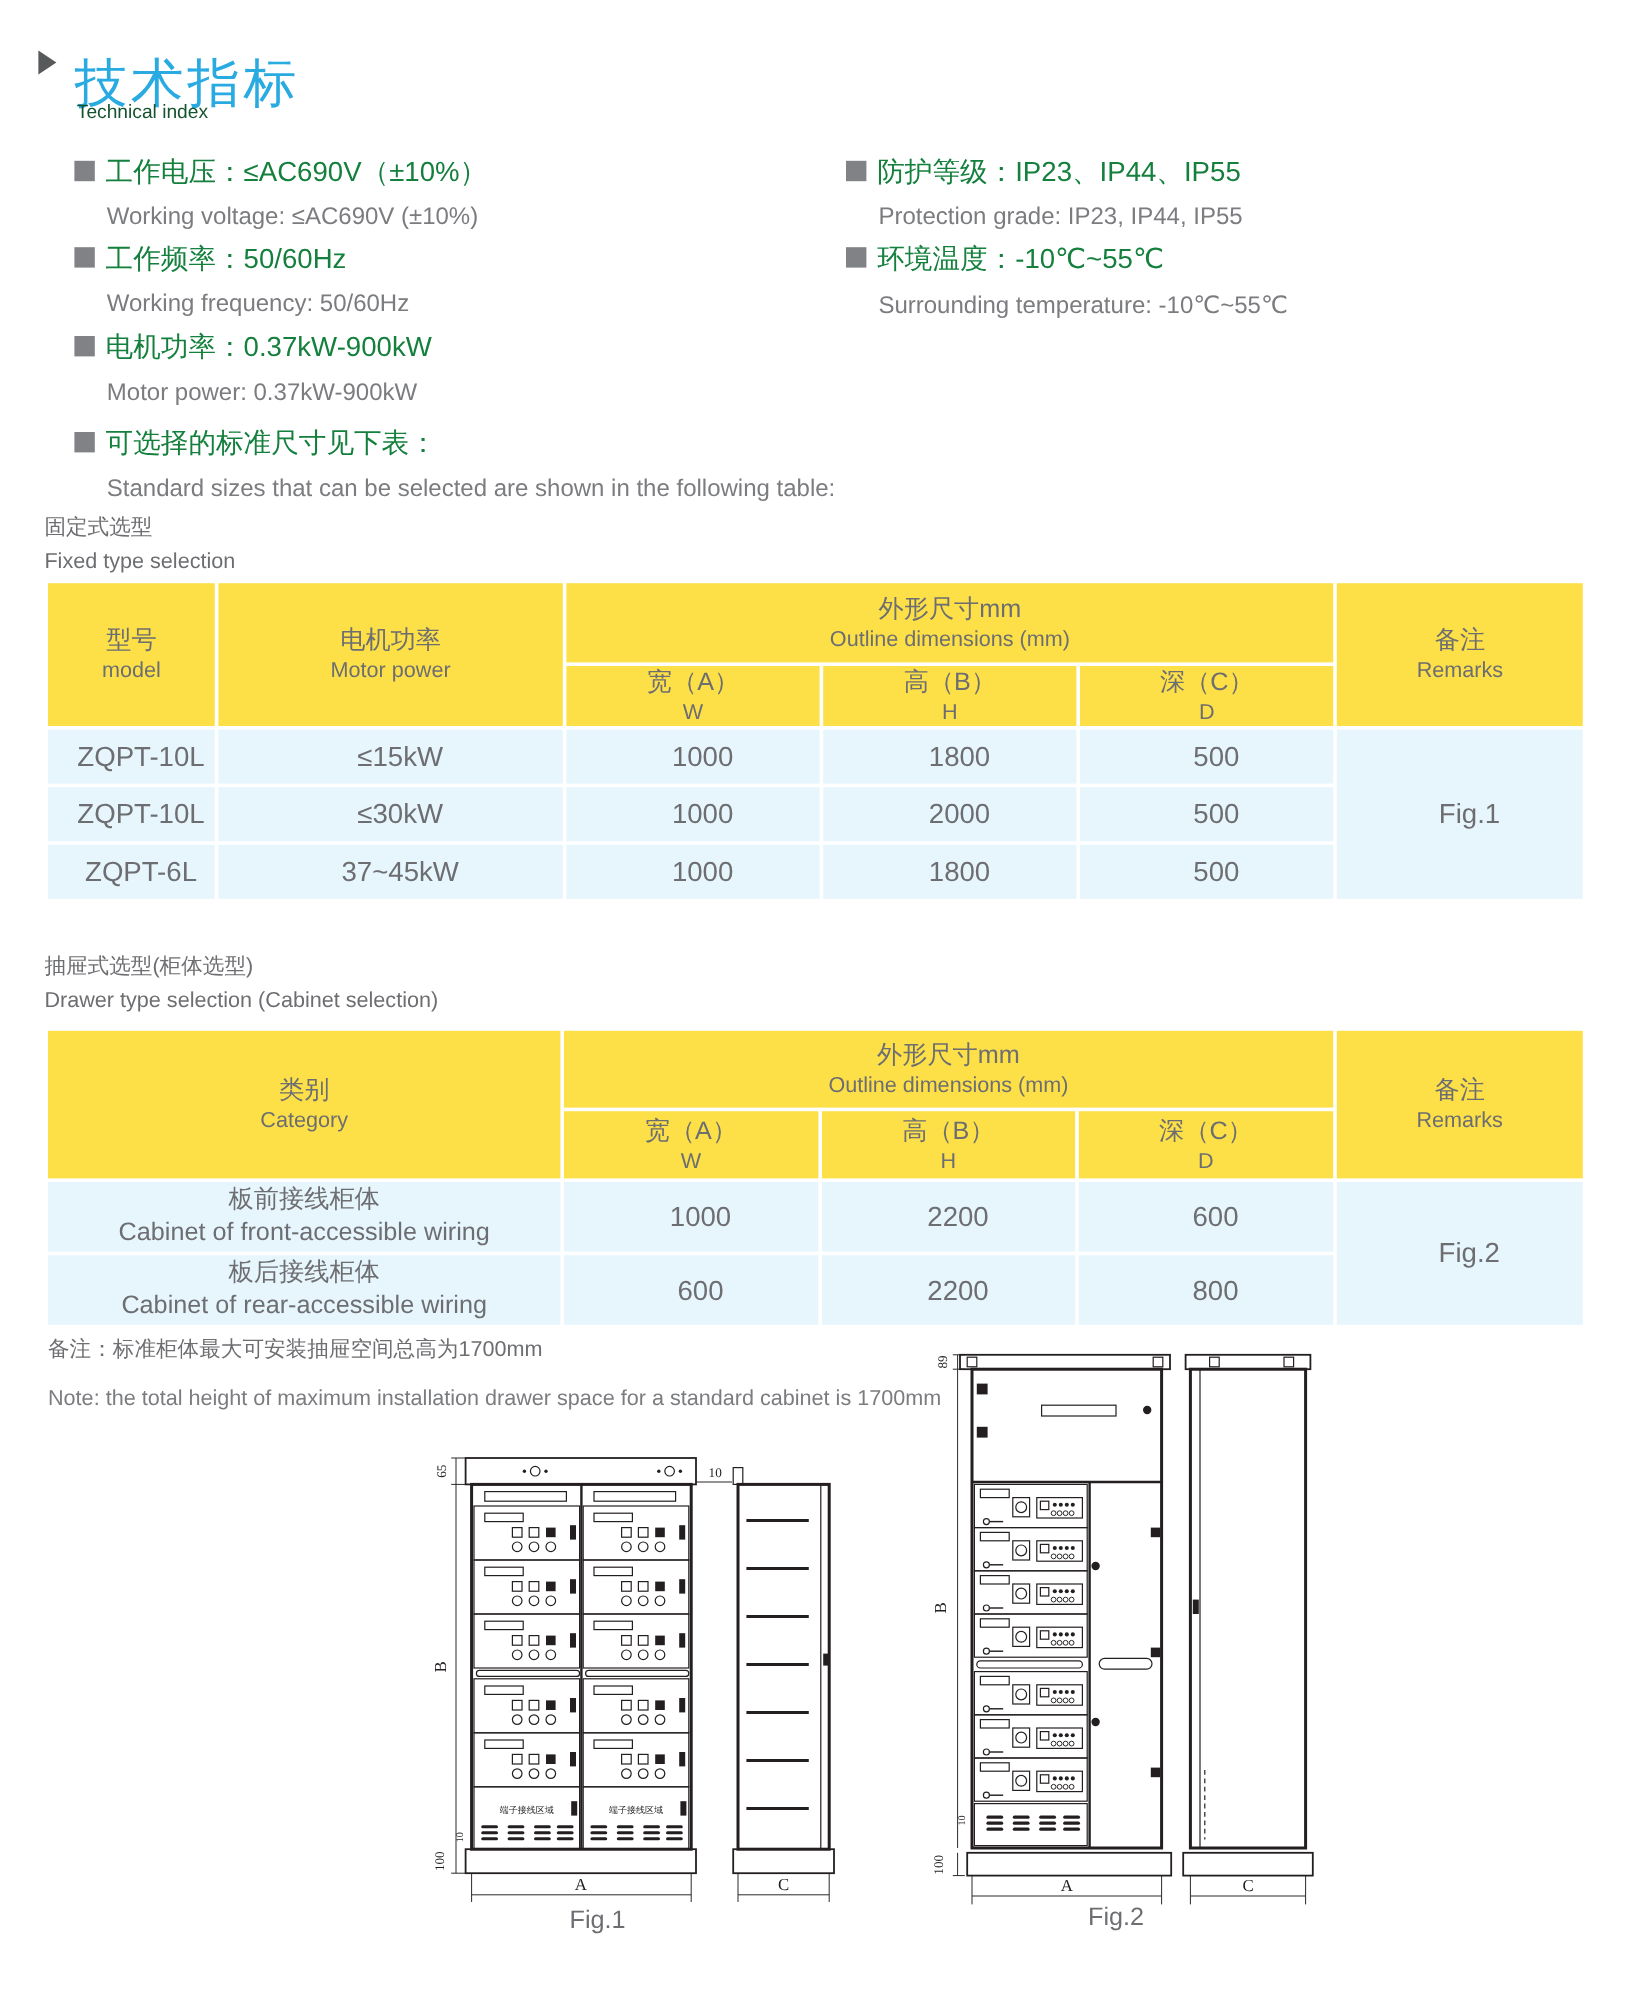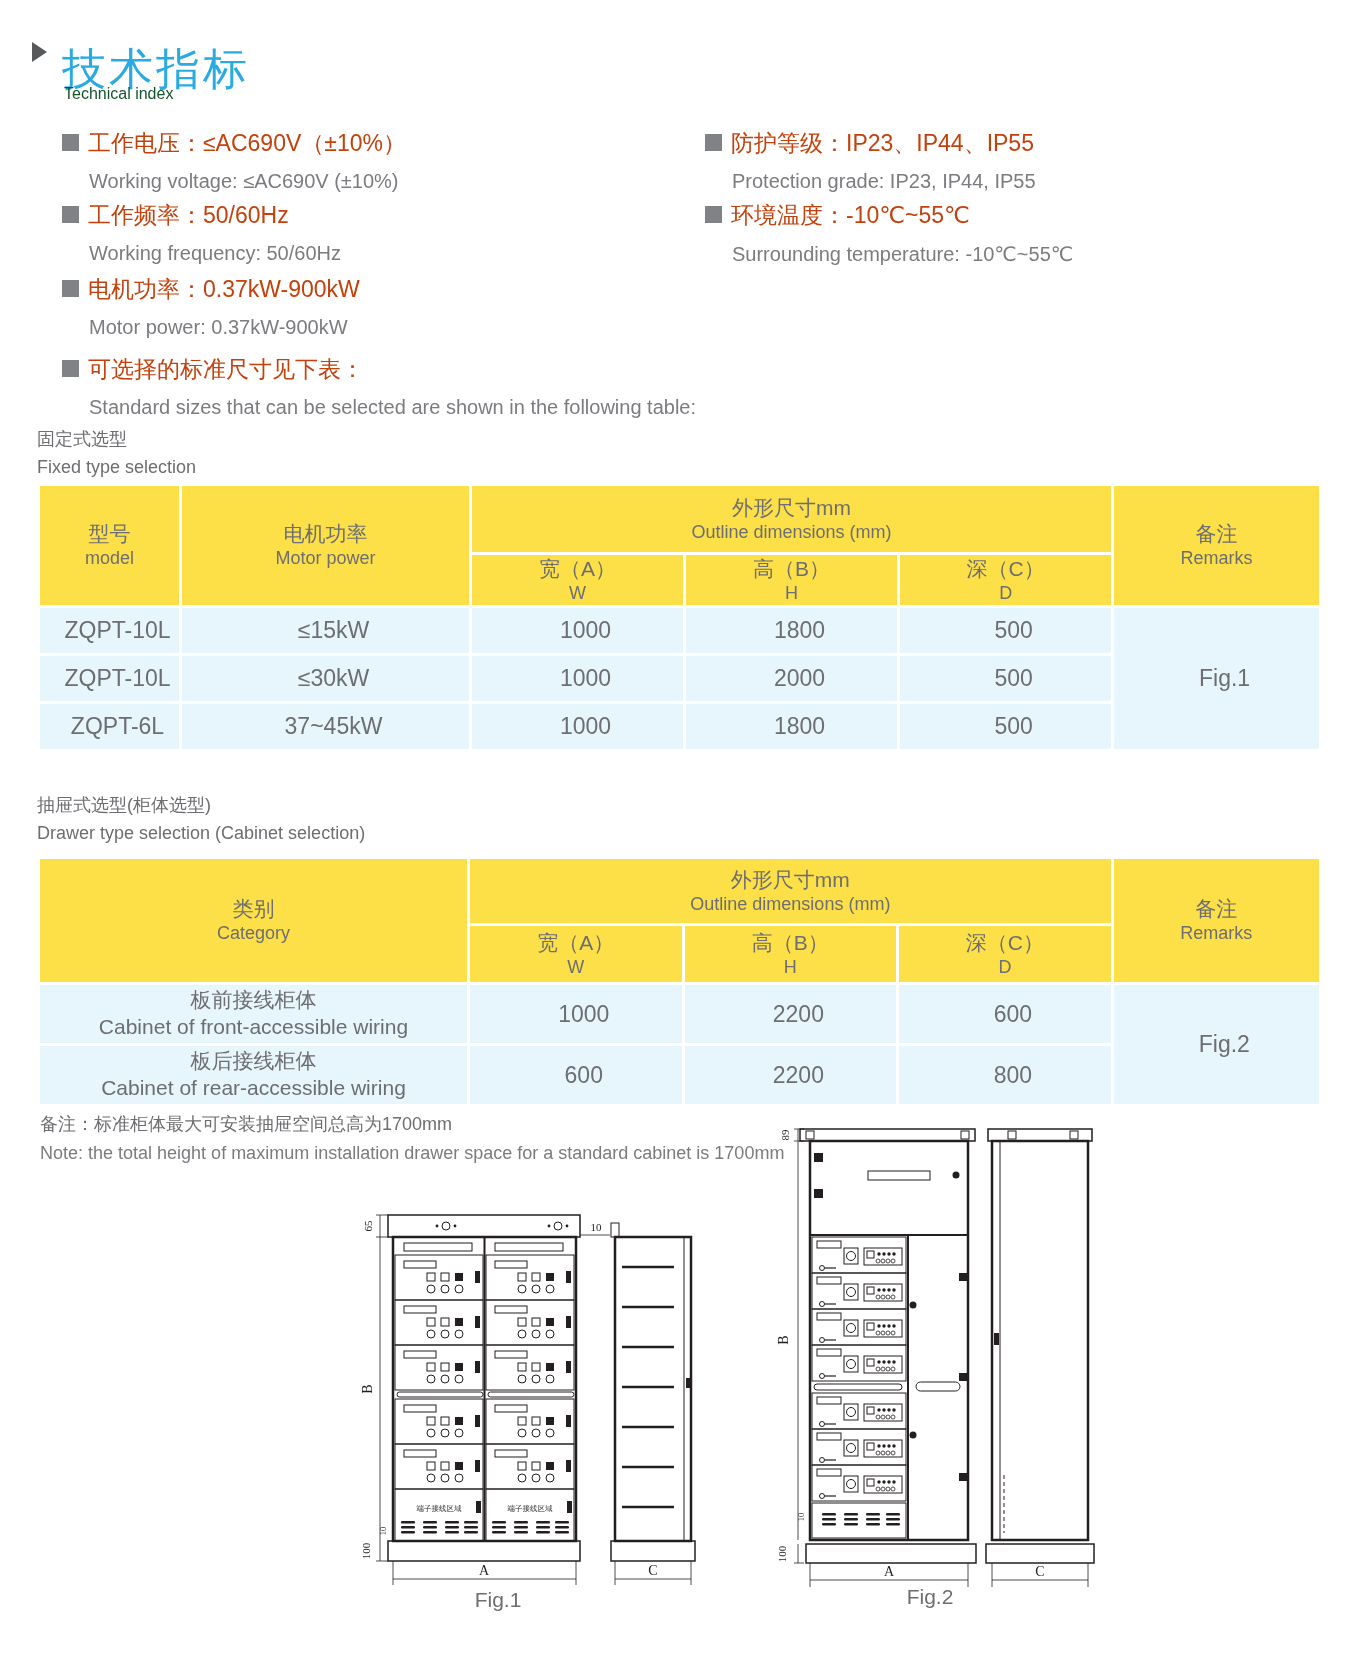--- a/index.html
+++ b/index.html
@@ -7,42 +7,42 @@
         font-family:"Liberation Sans","DejaVu Sans",sans-serif;color:#6d6e71;}
   .abs{position:absolute;}
 
   
   .title-arrow{width:0;height:0;border-left:15px solid #58595b;border-top:10px solid transparent;
                border-bottom:10px solid transparent;}
   .title-cn{font-size:44px;color:#29abe2;letter-spacing:3px;line-height:1;}
   .title-en{font-size:16px;color:#14532d;line-height:1;}
 
   
-  .spec-cn{font-size:23px;color:#c2410c;line-height:1.2;white-space:nowrap;}
+  .spec-cn{font-size:23px;color:#15803d;line-height:1.2;white-space:nowrap;}
   .spec-en{font-size:20px;color:#7b7c7f;margin:12px 0 0 27px;white-space:nowrap;}
   .bullet{display:inline-block;width:17px;height:17px;background:#808285;margin-right:9px;
           vertical-align:middle;transform:translateY(-2px);}
 
   .sec-label{font-size:18px;color:#6d6e71;line-height:1.55;}
 
   
   .tblwrap{position:absolute;left:37px;width:1285px;}
   table{width:100%;border-collapse:separate;border-spacing:3px;table-layout:fixed;}
   th,td{text-align:center;vertical-align:middle;padding:0;font-weight:normal;}
   .hd{background:#fde047;}
   .bd{background:#e7f5fd;}
   .cell-cn{font-size:21px;color:#6d6e71;line-height:1.25;}
   .cell-en{font-size:18px;color:#6d6e71;line-height:1.25;}
   .cell-en2{font-size:21px;color:#6d6e71;line-height:1.3;}
   .val{font-size:23px;color:#6d6e71;padding-left:16px;}
   tr.h1{height:66px;} tr.h2{height:50px;margin-left:28px;} tr.d1{height:45px;} tr.d2{height:58px;}
   .t2 tr.h1{height:64px;} .t2 tr.h2{height:56px;}
 
   .note-cn{font-size:18px;color:#6d6e71;}
-  .note-en{font-size:18px;color:#7b7c7f;margin-top:7px;}
+  .note-en{font-size:18px;color:#7b7c7f;margin-top:19px;}
 
   
   svg{display:block;}
   svg text{font-family:"Liberation Serif","DejaVu Serif",serif;fill:#231f20;}
   svg .cap{font-family:"Liberation Sans","DejaVu Sans",sans-serif;fill:#6d6e71;font-size:21px;}
   .ln{stroke:#231f20;fill:none;}
 </style>
 </head>
 <body>
 

